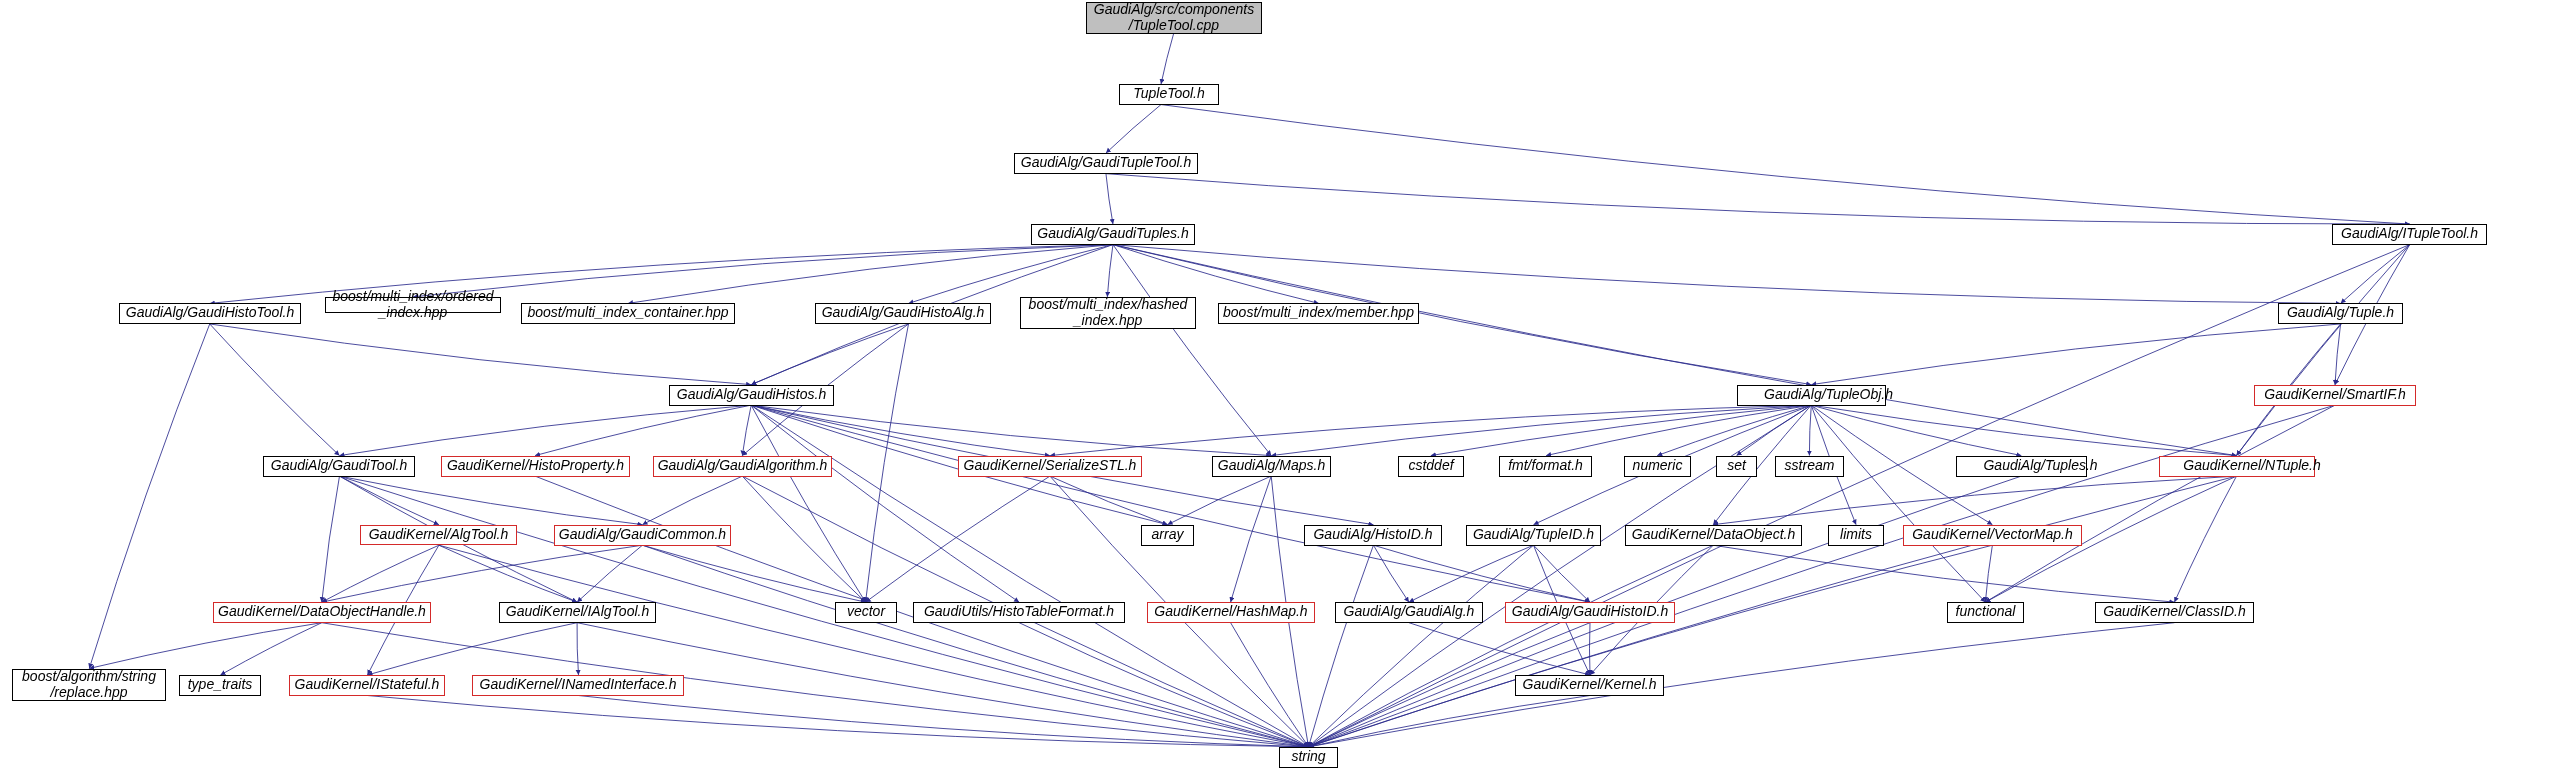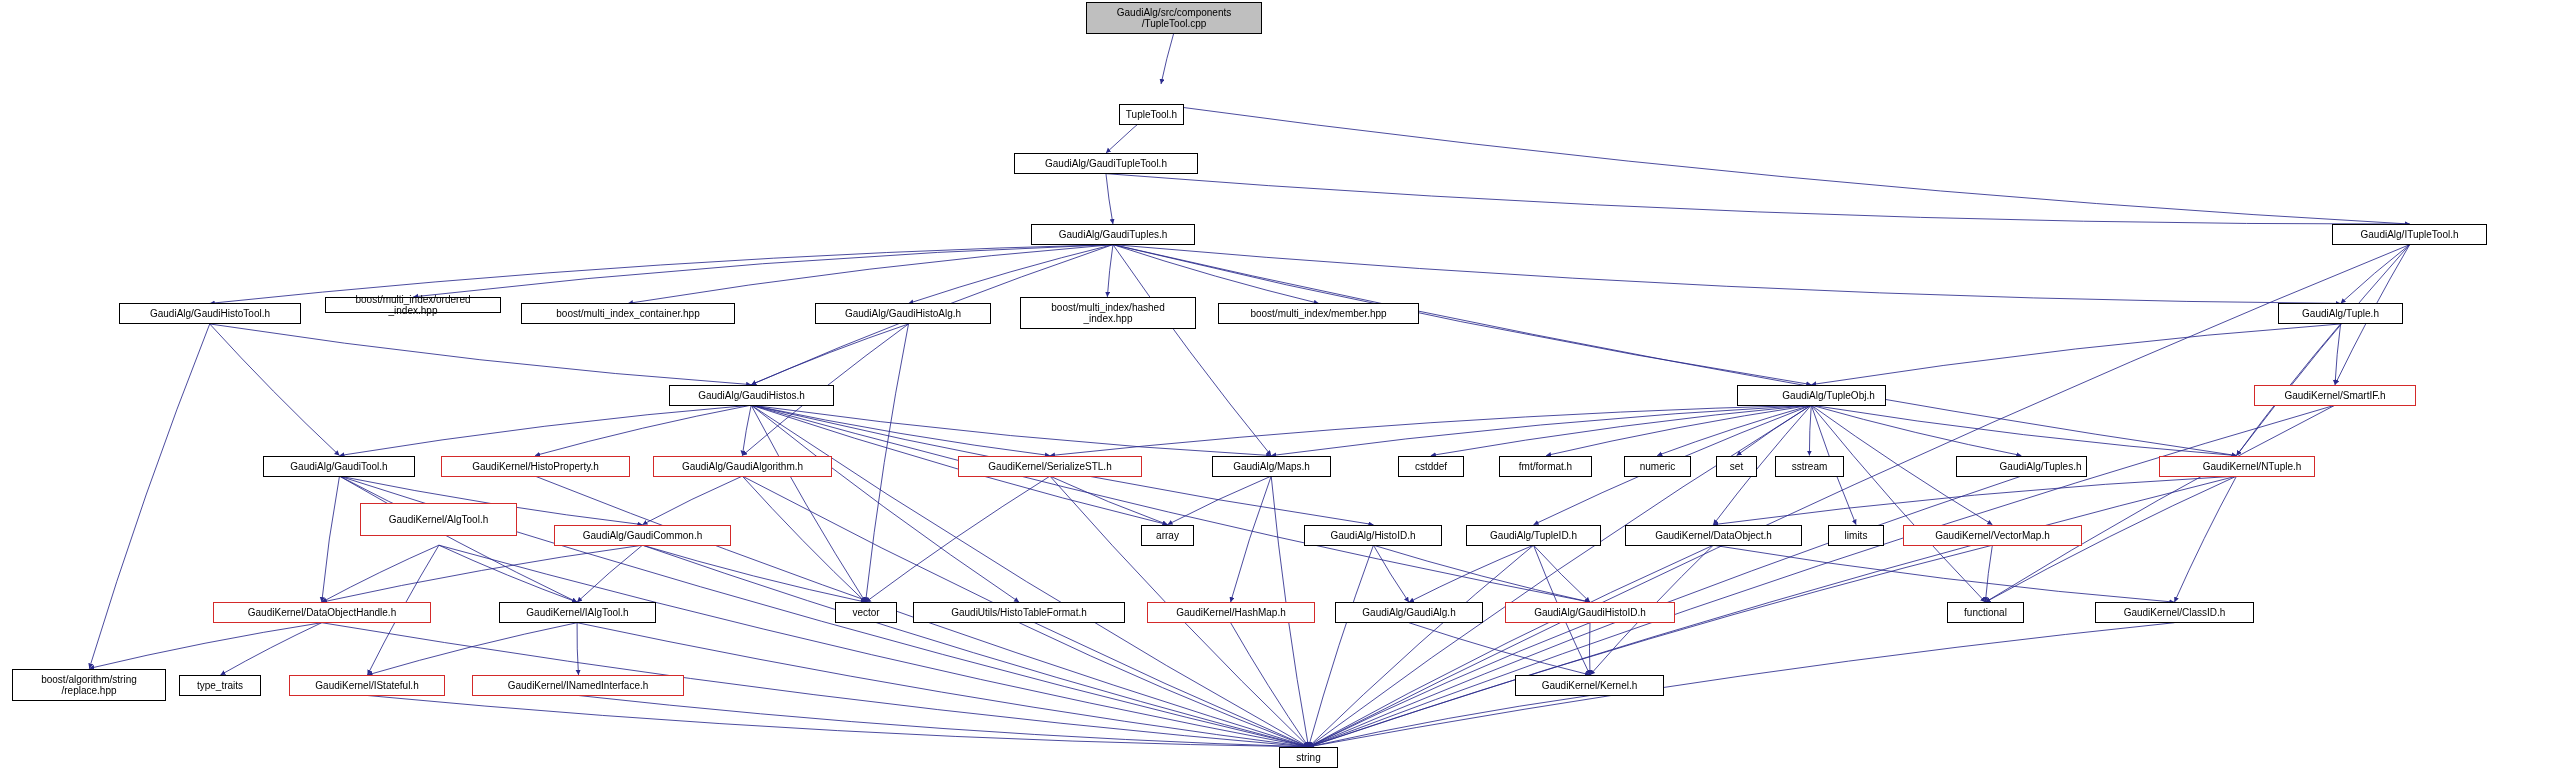--- a/index.html
+++ b/index.html
@@ -22,29 +22,30 @@
     width: 2576px;
     height: 773px;
     pointer-events: none;
   }
   .node {
     position: absolute;
     box-sizing: border-box;
     border: 0.9px solid #000000;
     background: #ffffff;
     color: #000000;
-    font-size: 10px;
+    font-size: 14px;
     line-height: 1.12;
     text-align: center;
     display: flex;
     align-items: center;
     justify-content: center;
     white-space: pre-line;
     padding: 0 1.9px;
     z-index: 2;
+    font-style: italic;
   }
   .node.red {
     border-color: #d42a2a;
   }
   .node.root {
     background: #bfbfbf;
     border-color: #000000;
   }
 </style>
 </head>
@@ -165,21 +166,21 @@
       <path d="M1509,667 Q1604.88,698.88 1703,723" fill="none" stroke="#2a2a8c" stroke-width="0.9" marker-end="url(#ah)"></path>
       <path d="M1703,667 Q1701.88,695 1703,723" fill="none" stroke="#2a2a8c" stroke-width="0.9" marker-end="url(#ah)"></path>
       <path d="M1703,667 Q1549.59,727.47 1401.5,800" fill="none" stroke="#2a2a8c" stroke-width="0.9" marker-end="url(#ah)"></path>
       <path d="M2329,667 Q1862.59,714.95 1401.5,800" fill="none" stroke="#2a2a8c" stroke-width="0.9" marker-end="url(#ah)"></path>
       <path d="M393.5,745 Q896.4,792.66 1401.5,800" fill="none" stroke="#2a2a8c" stroke-width="0.9" marker-end="url(#ah)"></path>
       <path d="M619.5,745 Q1009.4,788.14 1401.5,800" fill="none" stroke="#2a2a8c" stroke-width="0.9" marker-end="url(#ah)"></path>
       <path d="M1703,745 Q1551.15,766.47 1401.5,800" fill="none" stroke="#2a2a8c" stroke-width="0.9" marker-end="url(#ah)"></path>
     </svg>
 <div class="node root" style="left: 1086px; top: 1.9px; width: 176px; height: 32px;">GaudiAlg/src/components
 /TupleTool.cpp</div>
-    <div class="node" style="left: 1119px; top: 84px; width: 65px; height: 20.5px; margin-top: 20px;">TupleTool.h</div>
+    <div class="node" style="left: 1119px; top: 84px; width: 100px; height: 20.5px;">TupleTool.h</div>
     <div class="node" style="left: 1014px; top: 153px; width: 184px; height: 20.5px;">GaudiAlg/GaudiTupleTool.h</div>
     <div class="node" style="left: 1031px; top: 224px; width: 164px; height: 20.5px;">GaudiAlg/GaudiTuples.h</div>
     <div class="node" style="left: 2332px; top: 224px; width: 155px; height: 20.5px;">GaudiAlg/ITupleTool.h</div>
     <div class="node" style="left: 119px; top: 303px; width: 182px; height: 20.5px;">GaudiAlg/GaudiHistoTool.h</div>
     <div class="node" style="left: 325px; top: 297px; width: 176px; height: 16px;">boost/multi_index/ordered
 _index.hpp</div>
     <div class="node" style="left: 521px; top: 303px; width: 214px; height: 20.5px;">boost/multi_index_container.hpp</div>
     <div class="node" style="left: 815px; top: 303px; width: 176px; height: 20.5px; text-align: center;">GaudiAlg/GaudiHistoAlg.h</div>
     <div class="node" style="left: 1020px; top: 297px; width: 176px; height: 32px;">boost/multi_index/hashed
 _index.hpp</div>
@@ -193,21 +194,21 @@
     <div class="node red" style="left: 653px; top: 456px; width: 179px; height: 20.5px;">GaudiAlg/GaudiAlgorithm.h</div>
     <div class="node red" style="left: 958px; top: 456px; width: 184px; height: 20.5px;">GaudiKernel/SerializeSTL.h</div>
     <div class="node" style="left: 1212px; top: 456px; width: 119px; height: 20.5px;">GaudiAlg/Maps.h</div>
     <div class="node" style="left: 1398px; top: 456px; width: 66px; height: 20.5px;">cstddef</div>
     <div class="node" style="left: 1499px; top: 456px; width: 93px; height: 20.5px;">fmt/format.h</div>
     <div class="node" style="left: 1624px; top: 456px; width: 67px; height: 20.5px;">numeric</div>
     <div class="node" style="left: 1716px; top: 456px; width: 41px; height: 20.5px;">set</div>
     <div class="node" style="left: 1775px; top: 456px; width: 69px; height: 20.5px;">sstream</div>
     <div class="node" style="left: 1956px; top: 456px; width: 131px; height: 20.5px; padding-left: 40px;">GaudiAlg/Tuples.h</div>
     <div class="node red" style="left: 2159px; top: 456px; width: 156px; height: 20.5px; padding-left: 32px;">GaudiKernel/NTuple.h</div>
-    <div class="node red" style="left: 360px; top: 503px; width: 157px; height: 33px; text-align: right;">GaudiKernel/AlgTool.h</div>
+    <div class="node red" style="left: 360px; top: 525px; width: 157px; height: 20px; text-align: right;">GaudiKernel/AlgTool.h</div>
     <div class="node red" style="left: 554px; top: 525px; width: 177px; height: 20.5px;">GaudiAlg/GaudiCommon.h</div>
     <div class="node" style="left: 1141px; top: 525px; width: 53px; height: 20.5px;">array</div>
     <div class="node" style="left: 1304px; top: 525px; width: 138px; height: 20.5px;">GaudiAlg/HistoID.h</div>
     <div class="node" style="left: 1466px; top: 525px; width: 135px; height: 20.5px;">GaudiAlg/TupleID.h</div>
     <div class="node" style="left: 1625px; top: 525px; width: 177px; height: 20.5px;">GaudiKernel/DataObject.h</div>
     <div class="node" style="left: 1828px; top: 525px; width: 56px; height: 20.5px;">limits</div>
     <div class="node red" style="left: 1903px; top: 525px; width: 179px; height: 20.5px;">GaudiKernel/VectorMap.h</div>
     <div class="node red" style="left: 213px; top: 602px; width: 218px; height: 20.5px;">GaudiKernel/DataObjectHandle.h</div>
     <div class="node" style="left: 499px; top: 602px; width: 157px; height: 20.5px;">GaudiKernel/IAlgTool.h</div>
     <div class="node" style="left: 835px; top: 602px; width: 62px; height: 20.5px;">vector</div>

